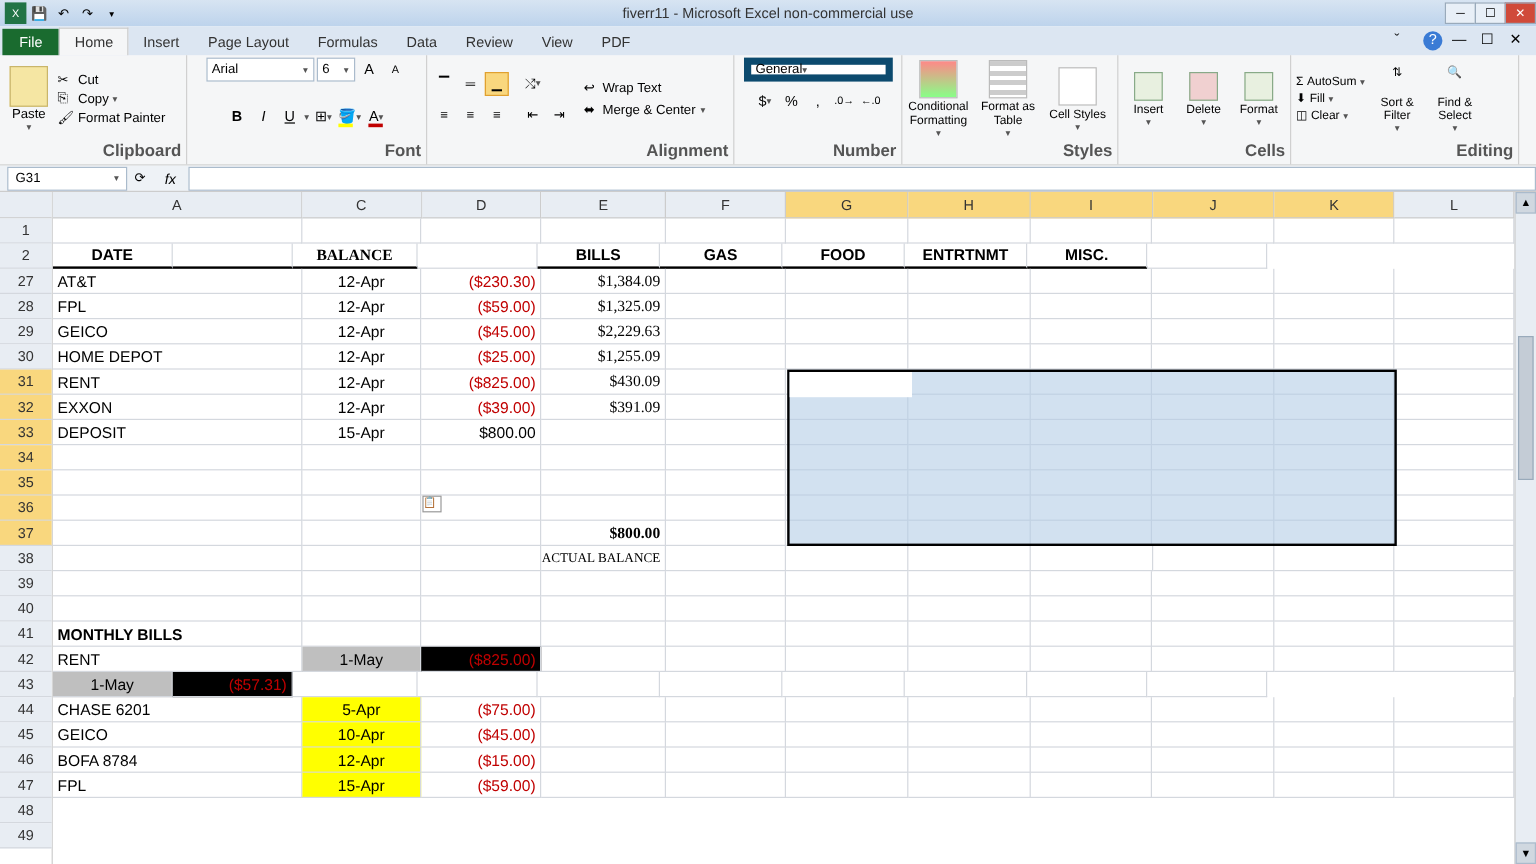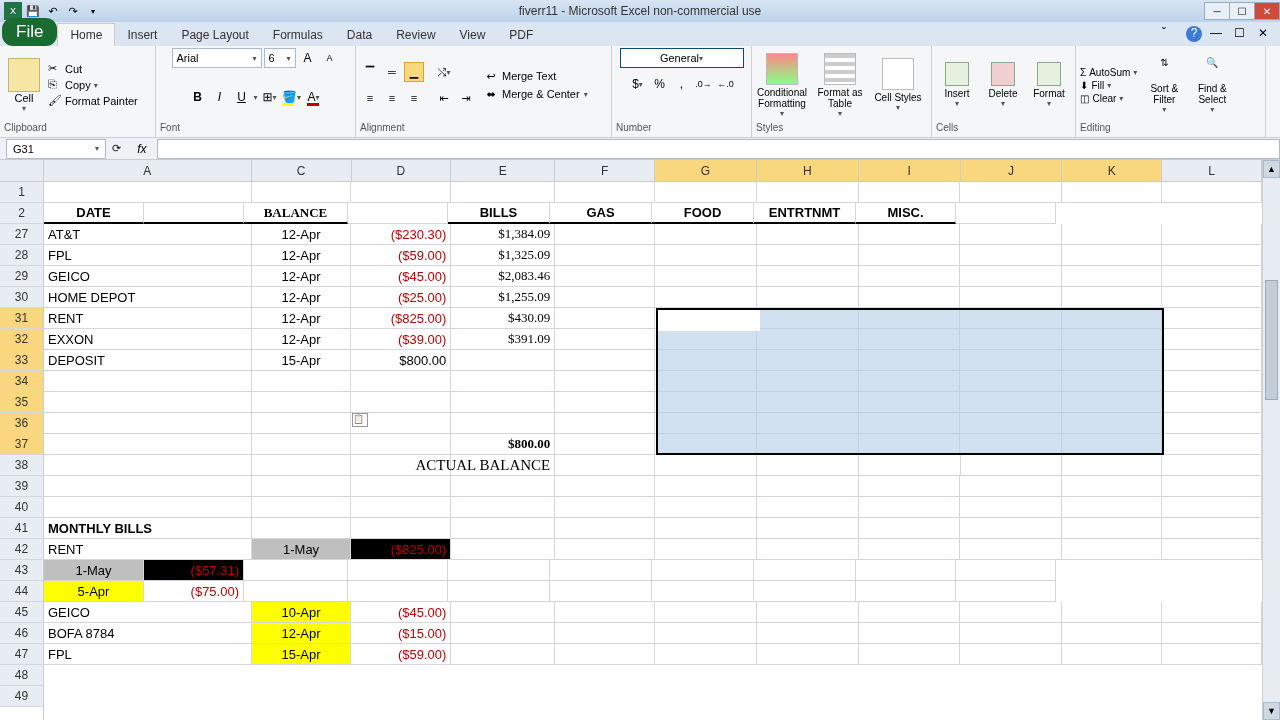--- a/index.html
+++ b/index.html
@@ -9,30 +9,30 @@
 .titlebar { background: linear-gradient(#d7e4f2, #bdd3ec); height: 22px; display: flex; align-items: center; position: relative; }
 .qat { display: flex; gap: 2px; padding-left: 4px; align-items: center; }
 .qat-icon { width: 18px; height: 18px; display: flex; align-items: center; justify-content: center; font-size: 11px; }
 .title-text { position: absolute; left: 50%; transform: translateX(-50%); font-size: 12px; color: #333; }
 .winbtns { position: absolute; right: 0; display: flex; }
 .winbtn { width: 26px; height: 18px; display: flex; align-items: center; justify-content: center; font-size: 10px; border: 1px solid #9ab; margin-left: -1px; background: #e8eff7; }
 .winbtn.close { background: #d04a3a; color: #fff; }
 
 
 .tabs { background: #dce6f2; height: 24px; display: flex; align-items: flex-end; padding-left: 2px; position: relative; }
-.file-tab { background: #1a6b2f; color: #fff; padding: 4px 14px; font-size: 17px; border-radius: 11px; }
+.file-tab { background: #1a6b2f; color: #fff; padding: 4px 14px; font-size: 12px; }
 .tab { padding: 4px 12px; font-size: 12px; color: #333; cursor: pointer; }
 .tab.active { background: #f5f6f7; border-top: 1px solid #ccc; border-left: 1px solid #ccc; border-right: 1px solid #ccc; }
 .tab-right-icons { position: absolute; right: 6px; top: 4px; display: flex; gap: 8px; }
 .tab-right-icons span { width: 16px; height: 16px; font-size: 12px; }
 
 
 .ribbon { background: #f5f6f7; height: 92px; border-bottom: 1px solid #ccc; display: flex; }
 .group { border-right: 1px solid #d0d0d0; display: flex; flex-direction: column; justify-content: space-between; padding: 2px 4px; position: relative; }
-.group-label { text-align: left; font-size: 10px; color: #555; padding-bottom: 2px; }
+.group-label { text-align: right; font-size: 14px; color: #555; padding-bottom: 2px; font-weight: bold; }
 .group-body { flex: 1; display: flex; align-items: center; }
 
 .paste-block { display: flex; }
 .paste-big { display: flex; flex-direction: column; align-items: center; width: 40px; }
 .paste-icon { width: 32px; height: 34px; background: #f5e6a3; border: 1px solid #c9b56a; position: relative; }
 .paste-side { display: flex; flex-direction: column; gap: 2px; margin-left: 4px; font-size: 11px; }
 .paste-side div { display: flex; align-items: center; gap: 3px; }
 .sm-icon { width: 14px; height: 14px; display: inline-block; }
 
 .font-block { display: flex; flex-direction: column; gap: 19px; }
@@ -44,21 +44,21 @@
 .color-strip { height: 3px; width: 12px; display: block; }
 
 .align-block { display: flex; flex-direction: column; gap: 6px; }
 .align-row { display: flex; gap: 2px; align-items: center; }
 .align-btn { width: 20px; height: 20px; display: flex; align-items: center; justify-content: center; }
 .align-btn.active { background: #f9d77e; border: 1px solid #e0a030; }
 .wrap-merge { display: flex; flex-direction: column; gap: 4px; margin-left: 8px; font-size: 11px; }
 .wrap-merge div { display: flex; align-items: center; gap: 4px; }
 
 .number-block { display: flex; flex-direction: column; gap: 6px; }
-.num-format { width: 124px; height: 20px; border: 1px solid #0c4a6e; background: #fff; font-size: 11px; padding: 0 4px; display: flex; align-items: center; justify-content: center; }
+.num-format { width: 124px; height: 20px; border: 6px solid #0c4a6e; background: #fff; font-size: 11px; padding: 0 4px; display: flex; align-items: center; justify-content: flex-start; }
 .num-row { display: flex; gap: 2px; }
 
 .styles-block { display: flex; gap: 6px; }
 .style-item { display: flex; flex-direction: column; align-items: center; width: 52px; font-size: 10px; text-align: center; }
 .style-icon { width: 32px; height: 32px; border: 1px solid #bbb; background: #fff; margin-bottom: 2px; }
 
 .cells-block { display: flex; gap: 4px; }
 .cell-item { display: flex; flex-direction: column; align-items: center; width: 42px; font-size: 10px; }
 .cell-icon { width: 24px; height: 24px; background: #e8f0e0; border: 1px solid #8a8; margin-bottom: 2px; }
 
@@ -153,21 +153,21 @@
     <span>☐</span>
     <span>✕</span>
   </div>
 </div>
 
 <div class="ribbon">
   <div class="group" style="width:156px;">
     <div class="group-body paste-block">
       <div class="paste-big">
         <div class="paste-icon"></div>
-        <span style="font-size:11px;">Cell</span>
+        <span style="font-size:11px;">Paste</span>
         <span class="dropdown-arrow">▾</span>
       </div>
       <div class="paste-side">
         <div>
             <span class="sm-icon">✂</span>
             <span>Cut</span>
           </div>
         <div>
             <span class="sm-icon">⎘</span>
             <span>Copy</span>
@@ -230,21 +230,21 @@
           <div class="align-btn">≡</div>
           <div class="align-btn">≡</div>
           <div style="width:6px;"></div>
           <div class="align-btn">⇤</div>
           <div class="align-btn">⇥</div>
         </div>
       </div>
       <div class="wrap-merge">
         <div>
             <span class="small-ico">↩</span>
-            <span>Merge Text</span>
+            <span>Wrap Text</span>
           </div>
         <div>
             <span class="small-ico">⬌</span>
             <span>Merge &amp; Center</span>
             <span class="dropdown-arrow"> ▾</span>
           </div>
       </div>
     </div>
     <div class="group-label">Alignment</div>
   </div>
@@ -446,21 +446,21 @@
           <div class="cell cH"></div>
           <div class="cell cI"></div>
           <div class="cell cJ"></div>
           <div class="cell cK"></div>
           <div class="cell cL"></div>
         </div>
         <div class="row">
           <div class="cell cA">GEICO</div>
           <div class="cell cC">12-Apr</div>
           <div class="cell cD red">($45.00)</div>
-          <div class="cell cE">$2,083.46</div>
+          <div class="cell cE">$2,229.63</div>
           <div class="cell cF"></div>
           <div class="cell cG"></div>
           <div class="cell cH"></div>
           <div class="cell cI"></div>
           <div class="cell cJ"></div>
           <div class="cell cK"></div>
           <div class="cell cL"></div>
         </div>
         <div class="row">
           <div class="cell cA">HOME DEPOT</div>
@@ -563,21 +563,21 @@
           <div class="cell cH"></div>
           <div class="cell cI"></div>
           <div class="cell cJ"></div>
           <div class="cell cK"></div>
           <div class="cell cL"></div>
         </div>
         <div class="row">
           <div class="cell cA"></div>
           <div class="cell cC"></div>
           <div class="cell cD"></div>
-          <div class="cell cE" style="font-size: 15px; justify-content: flex-end; overflow: visible;">ACTUAL BALANCE</div>
+          <div class="cell cE" style="font-size: 11px; justify-content: flex-end; overflow: visible;">ACTUAL BALANCE</div>
           <div class="cell cF"></div>
           <div class="cell cG"></div>
           <div class="cell cH"></div>
           <div class="cell cI"></div>
           <div class="cell cJ"></div>
           <div class="cell cK"></div>
           <div class="cell cL"></div>
         </div>
         <div class="row">
           <div class="cell cA"></div>
@@ -637,20 +637,21 @@
           <div class="cell cE"></div>
           <div class="cell cF"></div>
           <div class="cell cG"></div>
           <div class="cell cH"></div>
           <div class="cell cI"></div>
           <div class="cell cJ"></div>
           <div class="cell cK"></div>
           <div class="cell cL"></div>
         </div>
         <div class="row">
+          <div class="cell cA">CHASE 6201</div>
           <div class="cell cC yellow-fill">5-Apr</div>
           <div class="cell cD red">($75.00)</div>
           <div class="cell cE"></div>
           <div class="cell cF"></div>
           <div class="cell cG"></div>
           <div class="cell cH"></div>
           <div class="cell cI"></div>
           <div class="cell cJ"></div>
           <div class="cell cK"></div>
           <div class="cell cL"></div>

